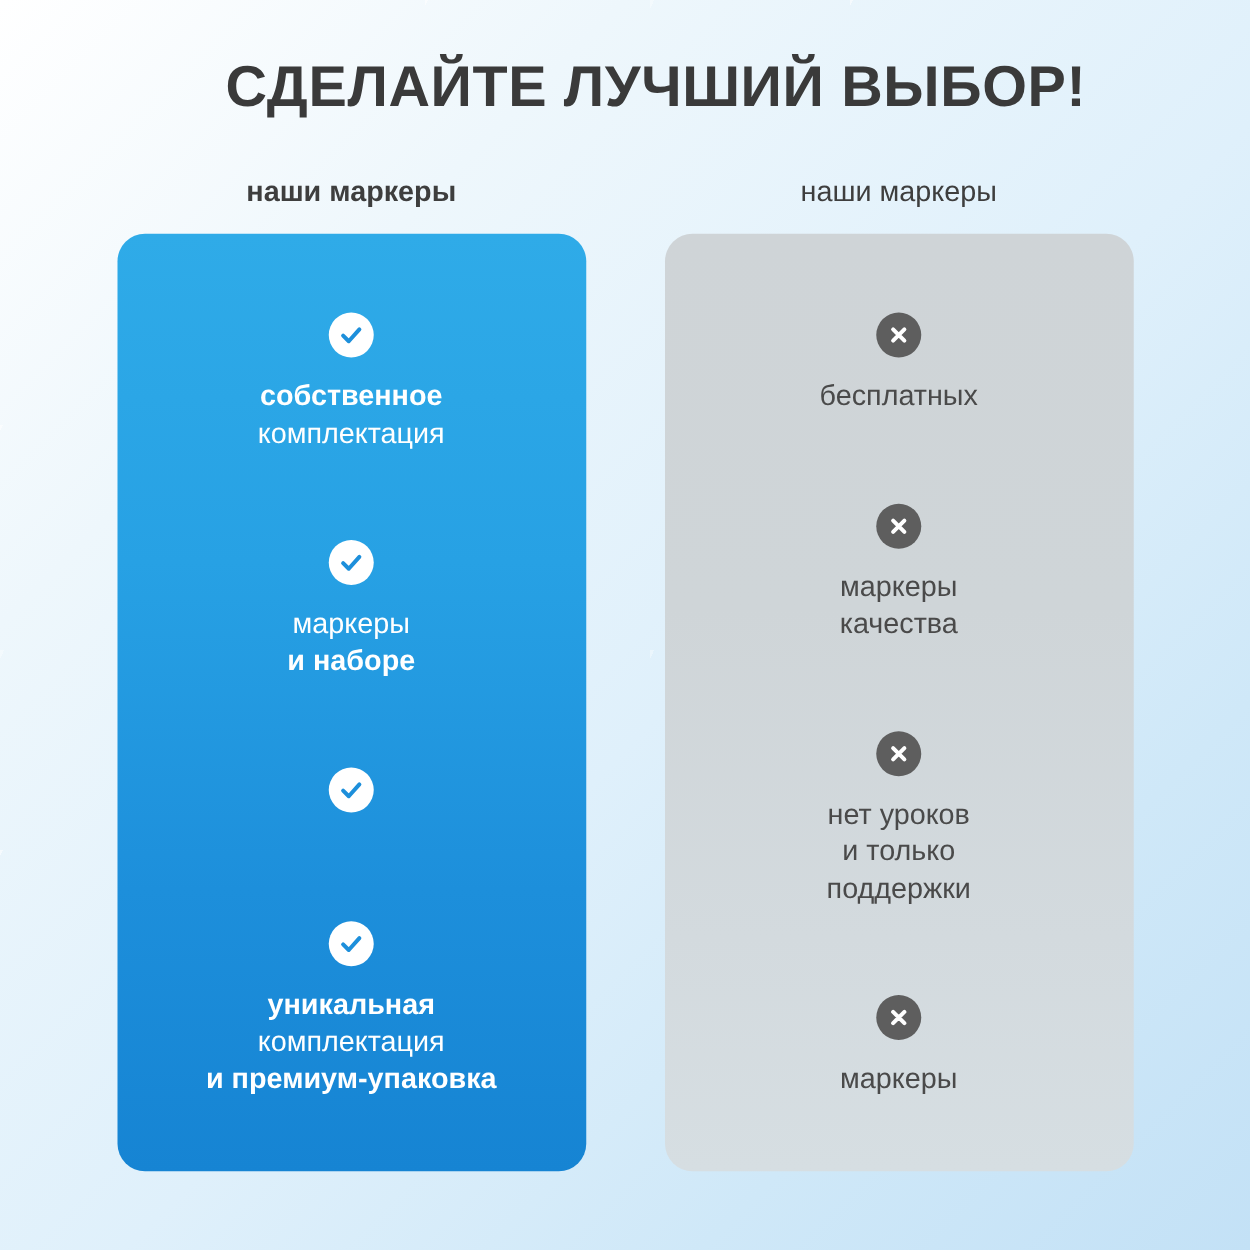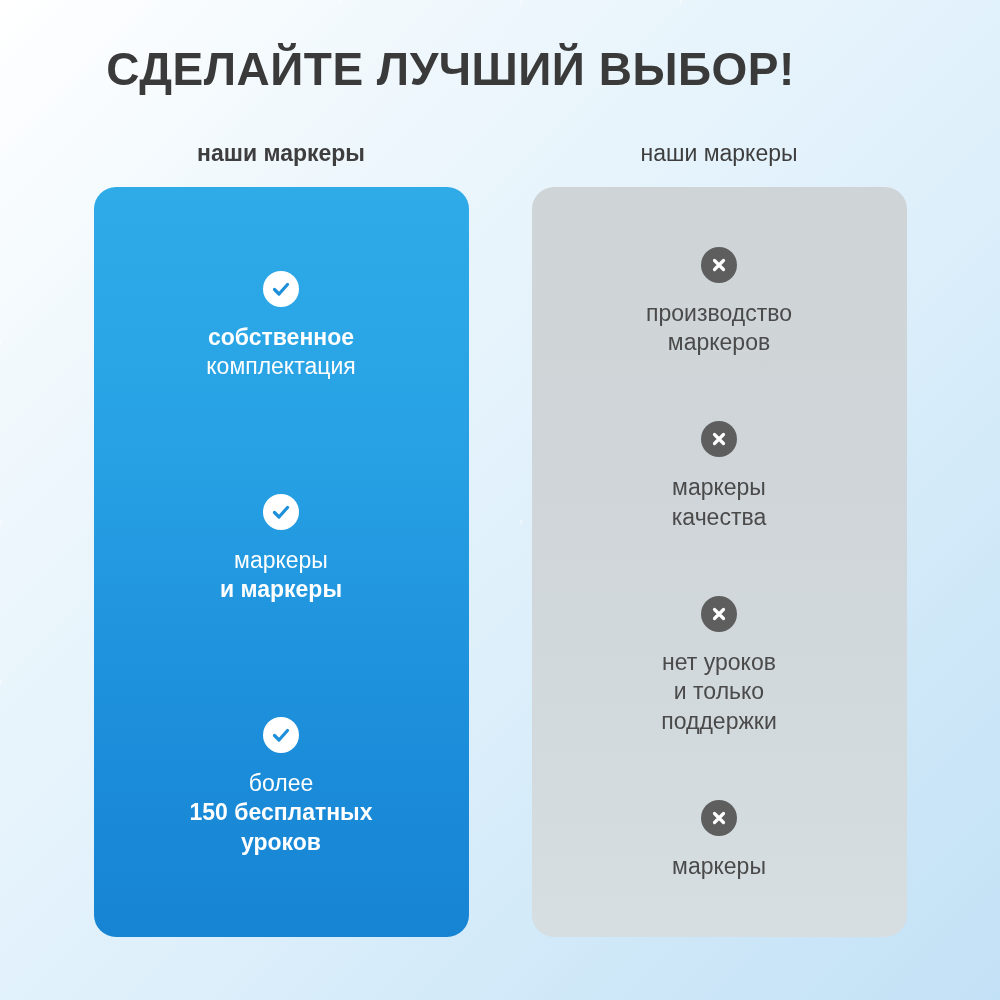--- a/index.html
+++ b/index.html
@@ -28,28 +28,27 @@
     position: relative;
     width: 1000px;
     height: 1000px;
     box-sizing: border-box;
   }
   .headline {
     position: absolute;
     top: 44px;
     left: 0;
     width: 869px;
-    text-align: center;
+    text-align: right;
     font-size: 46px;
     line-height: 1.1;
     font-weight: bold;
     letter-spacing: 0.5px;
     color: #3a3a3a;
     white-space: nowrap;
-    margin-left: 16px;
   }
   .columns {
     position: absolute;
     top: 140px;
     left: 0;
     width: 1000px;
     display: flex;
     justify-content: center;
     gap: 63px;
   }
@@ -151,50 +150,56 @@
             </div>
           </div>
           <div class="item">
             <div class="mark check">
               <svg width="22" height="22" viewBox="0 0 22 22" aria-hidden="true">
                 <path d="M4.5 11.5 L9 16 L17.5 6.5" fill="none" stroke="#1d8fdb" stroke-width="3.2" stroke-linecap="round" stroke-linejoin="round"></path>
               </svg>
             </div>
             <div class="item-text">
               <span class="n">маркеры</span>
-              <span class="b">и маркеры</span>
-            </div>
-          </div>
-          <div class="item">
-            <div class="mark check">
-              <svg width="22" height="22" viewBox="0 0 22 22" aria-hidden="true">
-                <path d="M4.5 11.5 L9 16 L17.5 6.5" fill="none" stroke="#1d8fdb" stroke-width="3.2" stroke-linecap="round" stroke-linejoin="round"></path>
-              </svg>
-            </div>
-            <div class="item-text">
-              <span class="n">более</span>
-              <span class="b">150 бесплатных</span>
-              <span class="b">уроков</span>
+              <span class="b">и наборе</span>
+            </div>
+          </div>
+          <div class="item">
+            <div class="mark check">
+              <svg width="22" height="22" viewBox="0 0 22 22" aria-hidden="true">
+                <path d="M4.5 11.5 L9 16 L17.5 6.5" fill="none" stroke="#1d8fdb" stroke-width="3.2" stroke-linecap="round" stroke-linejoin="round"></path>
+              </svg>
+            </div>
+          </div>
+          <div class="item">
+            <div class="mark check">
+              <svg width="22" height="22" viewBox="0 0 22 22" aria-hidden="true">
+                <path d="M4.5 11.5 L9 16 L17.5 6.5" fill="none" stroke="#1d8fdb" stroke-width="3.2" stroke-linecap="round" stroke-linejoin="round"></path>
+              </svg>
+            </div>
+            <div class="item-text">
+              <span class="b">уникальная</span>
+              <span class="n">комплектация</span>
+              <span class="b">и премиум-упаковка</span>
             </div>
           </div>
         </div>
     </div>
 
     <div class="column">
       <div class="col-title con">наши маркеры</div>
       <div class="card con" id="con-card">
           <div class="item">
             <div class="mark cross">
               <svg width="20" height="20" viewBox="0 0 20 20" aria-hidden="true">
                 <path d="M5.5 5.5 L14.5 14.5 M14.5 5.5 L5.5 14.5" fill="none" stroke="#ffffff" stroke-width="3.2" stroke-linecap="round"></path>
               </svg>
             </div>
             <div class="item-text">
-              <span class="n">производство</span>
-              <span class="n">маркеров</span>
+              <span class="n">бесплатных</span>
             </div>
           </div>
           <div class="item">
             <div class="mark cross">
               <svg width="20" height="20" viewBox="0 0 20 20" aria-hidden="true">
                 <path d="M5.5 5.5 L14.5 14.5 M14.5 5.5 L5.5 14.5" fill="none" stroke="#ffffff" stroke-width="3.2" stroke-linecap="round"></path>
               </svg>
             </div>
             <div class="item-text">
               <span class="n">маркеры</span>

